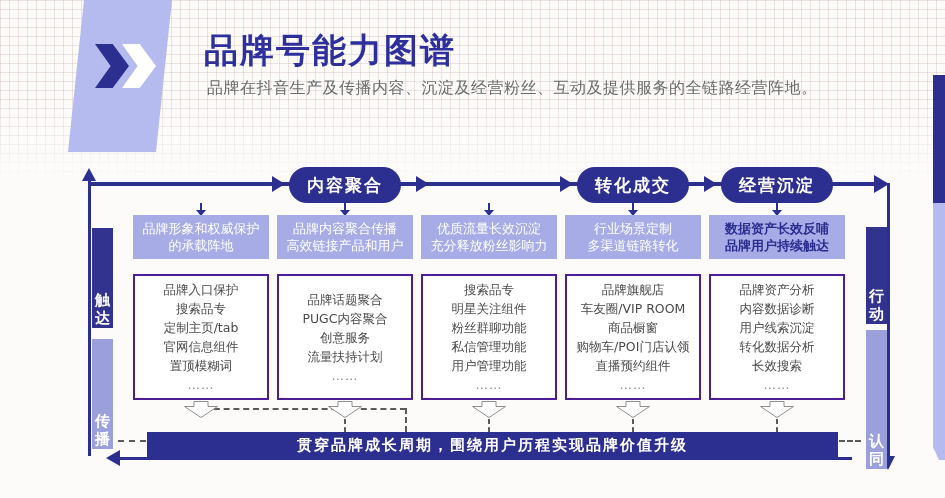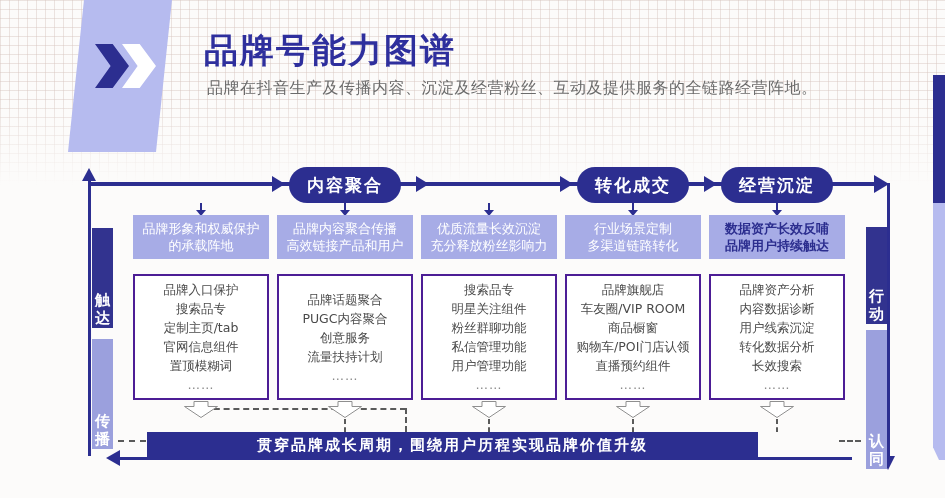--- a/index.html
+++ b/index.html
@@ -46,21 +46,21 @@
     border:2px solid #4c1d95;display:flex;flex-direction:column;align-items:center;justify-content:center;
     font-size:12.5px;line-height:19px;color:#4a4a4a;text-align:center;}
   .box .dots{color:#8a8a8a;letter-spacing:1px;}
   .hollow{position:absolute;left:51px;top:234px;z-index:3;}
 
   
   .dash-v{position:absolute;width:0;border-left:2px dashed #5a5a5a;z-index:1;}
   .dash-h{position:absolute;height:0;border-top:2px dashed #5a5a5a;z-index:1;}
 
   
-  .banner{position:absolute;left:147px;top:432px;width:611px;height:26px;background:var(--navy,#2c2e90);
+  .banner{position:absolute;left:147px;top:432px;width:691px;height:26px;background:var(--navy,#2c2e90);
     display:flex;align-items:center;justify-content:center;color:#fff;font-size:15px;font-weight:bold;
     letter-spacing:2px;z-index:2;}
   .banner-line{position:absolute;left:120px;top:457px;width:732px;height:3px;background:var(--navy,#2c2e90);z-index:2;}
   .banner-ah{position:absolute;left:106px;top:450px;width:0;height:0;border-top:8px solid transparent;
     border-bottom:8px solid transparent;border-right:14px solid var(--navy,#2c2e90);z-index:2;}
 
   
   .shaft{position:absolute;width:3px;background:var(--navy,#2c2e90);z-index:1;}
   .shaft-l{left:88px;top:181px;height:275px;}
   .shaft-r{left:887px;top:183px;height:274px;}

